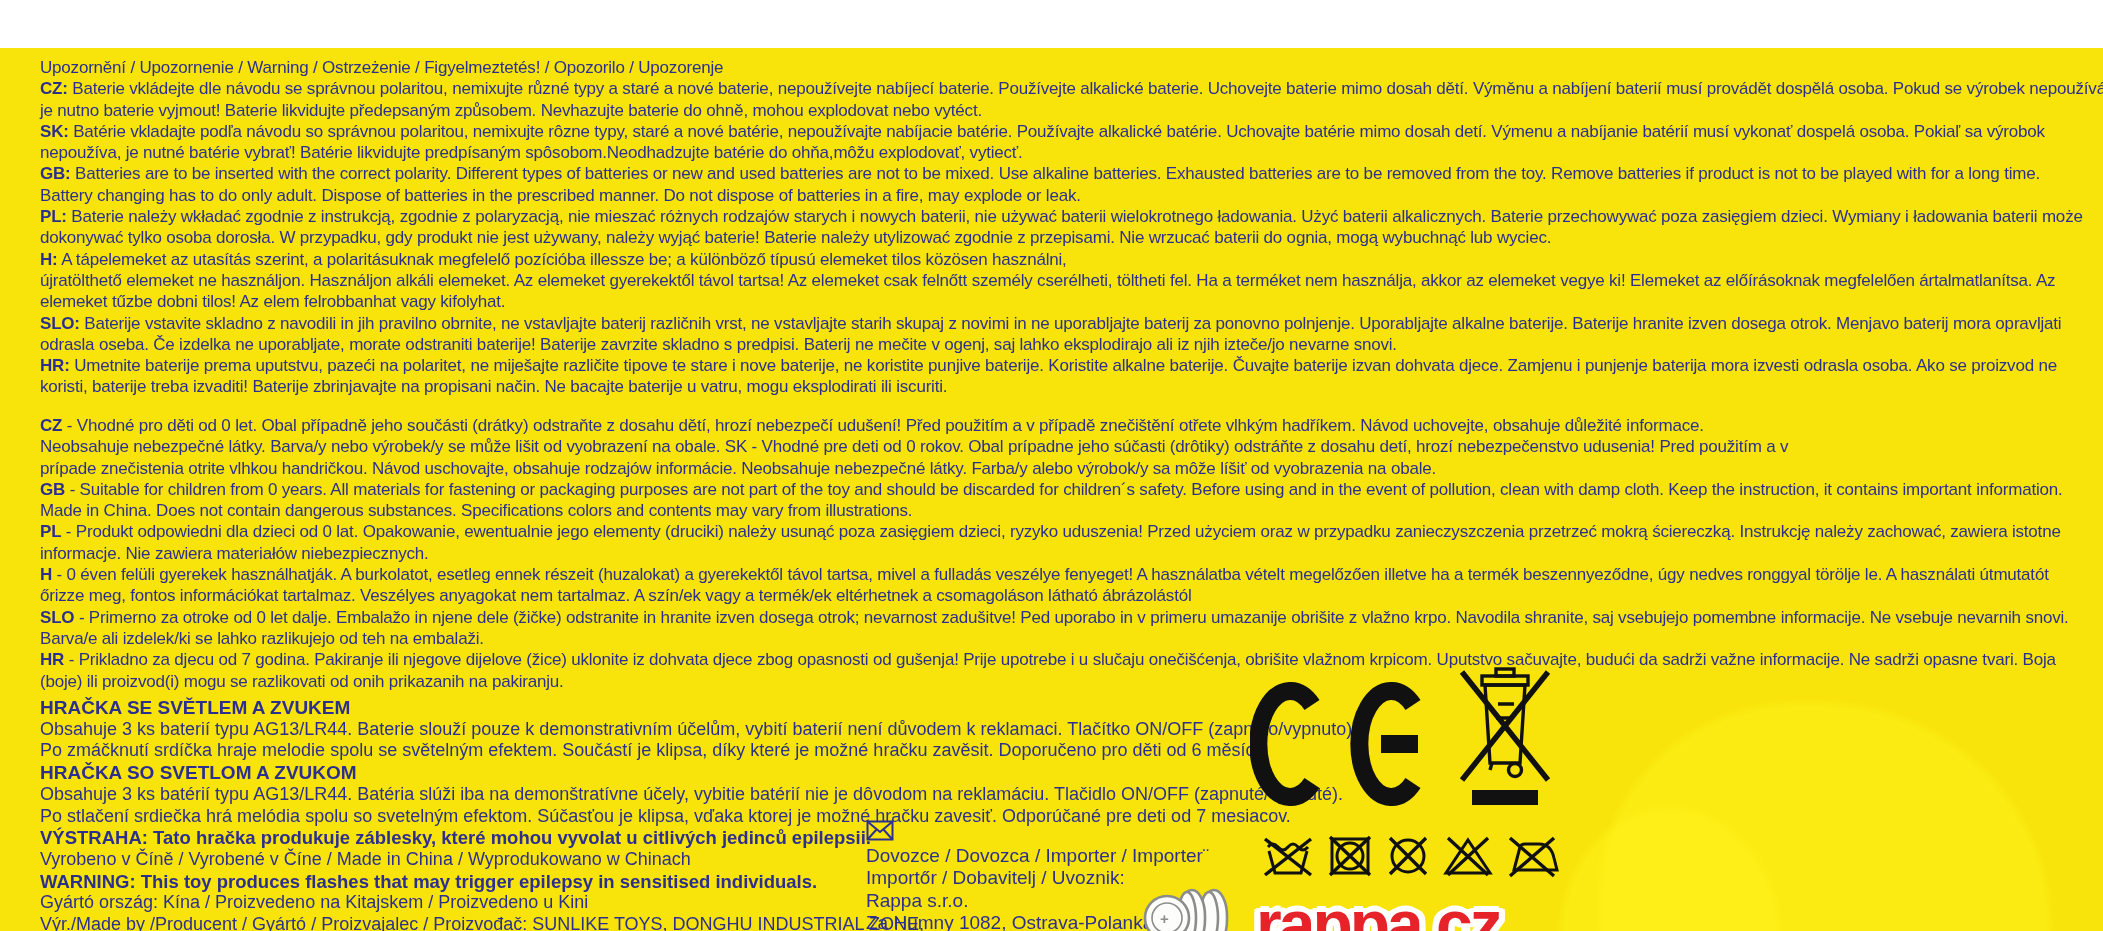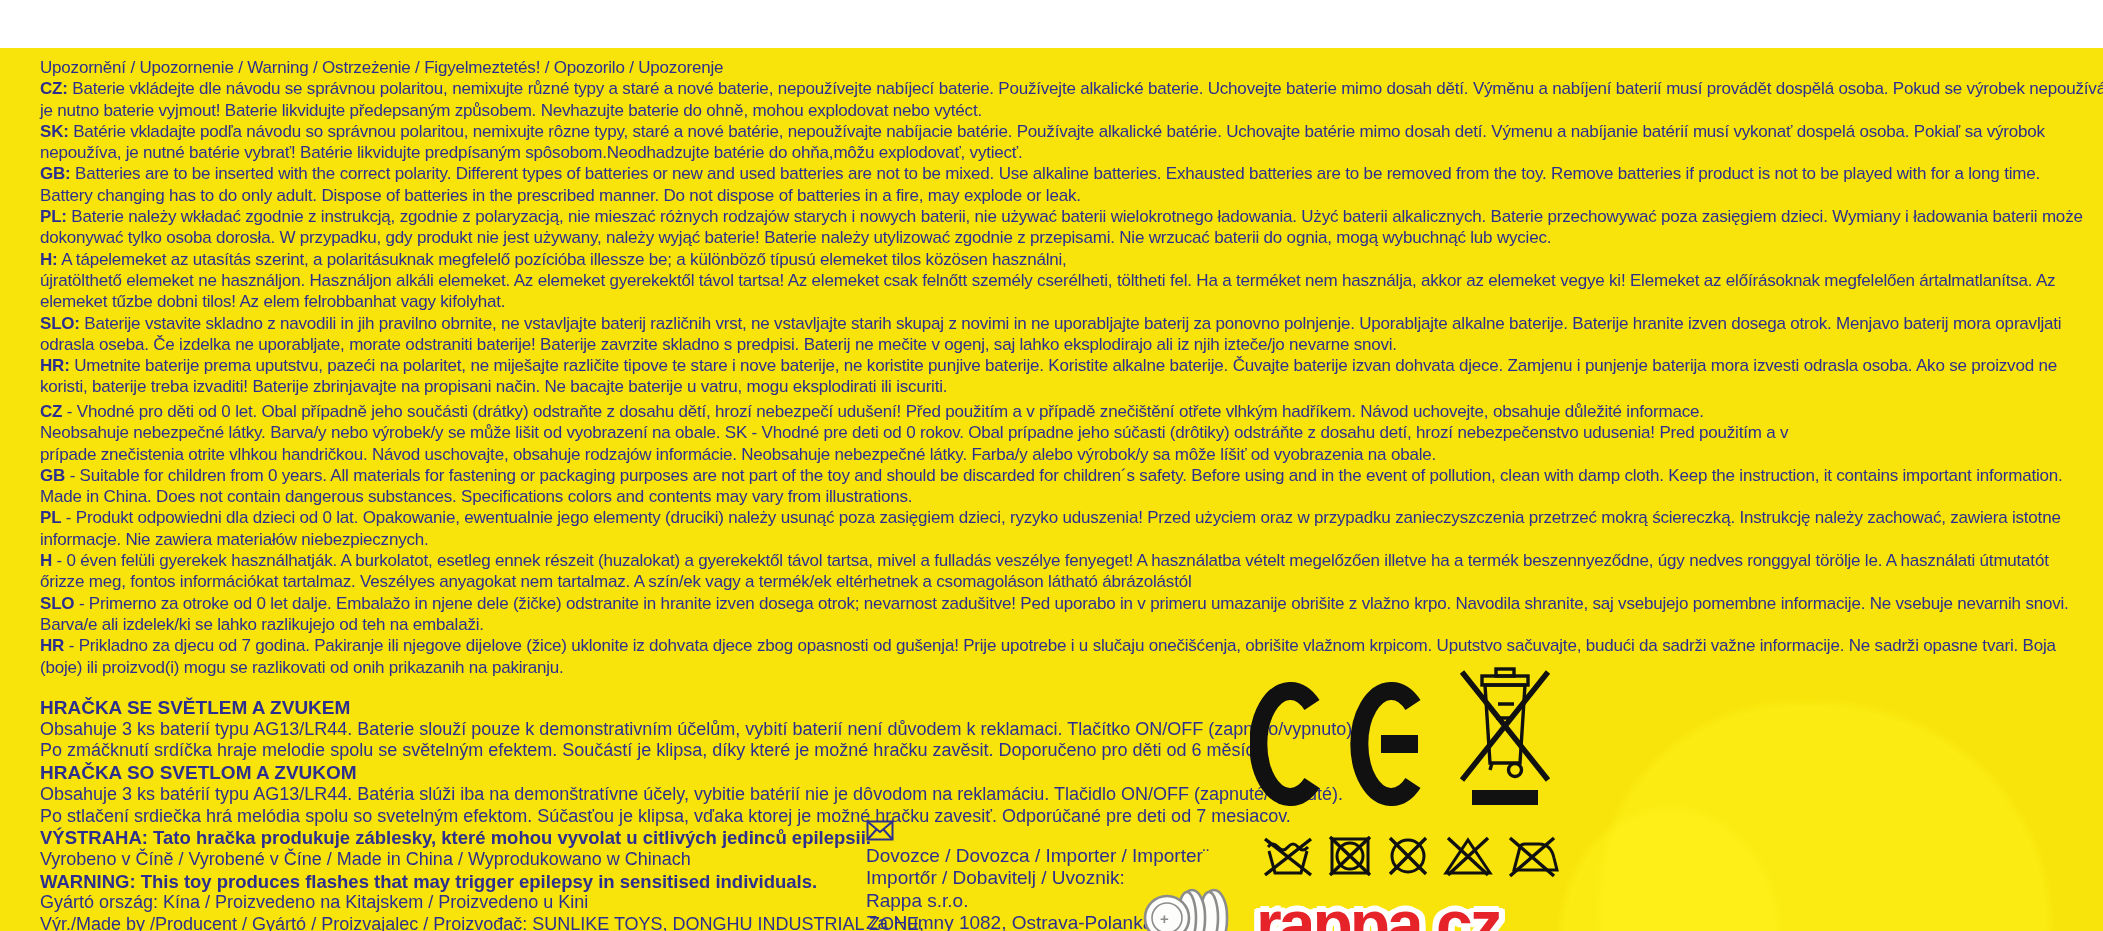--- a/index.html
+++ b/index.html
@@ -12,21 +12,21 @@
   }
   .blob{position:absolute; background:var(--blob,#FFF31C); opacity:.5; filter:blur(3px);}
   #blob1{left:1600px; top:655px; width:450px; height:430px; border-radius:46% 54% 50% 50%;}
   #blob2{left:1560px; top:760px; width:220px; height:260px; border-radius:50%;}
 
   .tblock{position:absolute; left:40px;}
   .line{white-space:nowrap;}
   .line b{font-weight:700;}
   .sec1 .line,.sec2 .line{font-size:17px; line-height:21.3px; letter-spacing:-0.2px;}
   #warning-block{top:9px;}
-  #age-block{top:353px;}
+  #age-block{top:367px;}
   #product-block{top:649px; width:1180px;}
   .sec3 .line{font-size:18px; line-height:21.7px;}
   .sec3 .header{font-weight:700; font-size:19px;}
   .sec3 .warn{font-weight:700; font-size:18.5px;}
 
   #importer-block{position:absolute; left:866px; top:772px;}
   #importer-block .line{font-size:19px; line-height:22.4px;}
   #importer-block .env{display:block; margin-bottom:4px;}
 
   #battery-block{position:absolute; left:1143px; top:839px; width:100px; text-align:center;}

